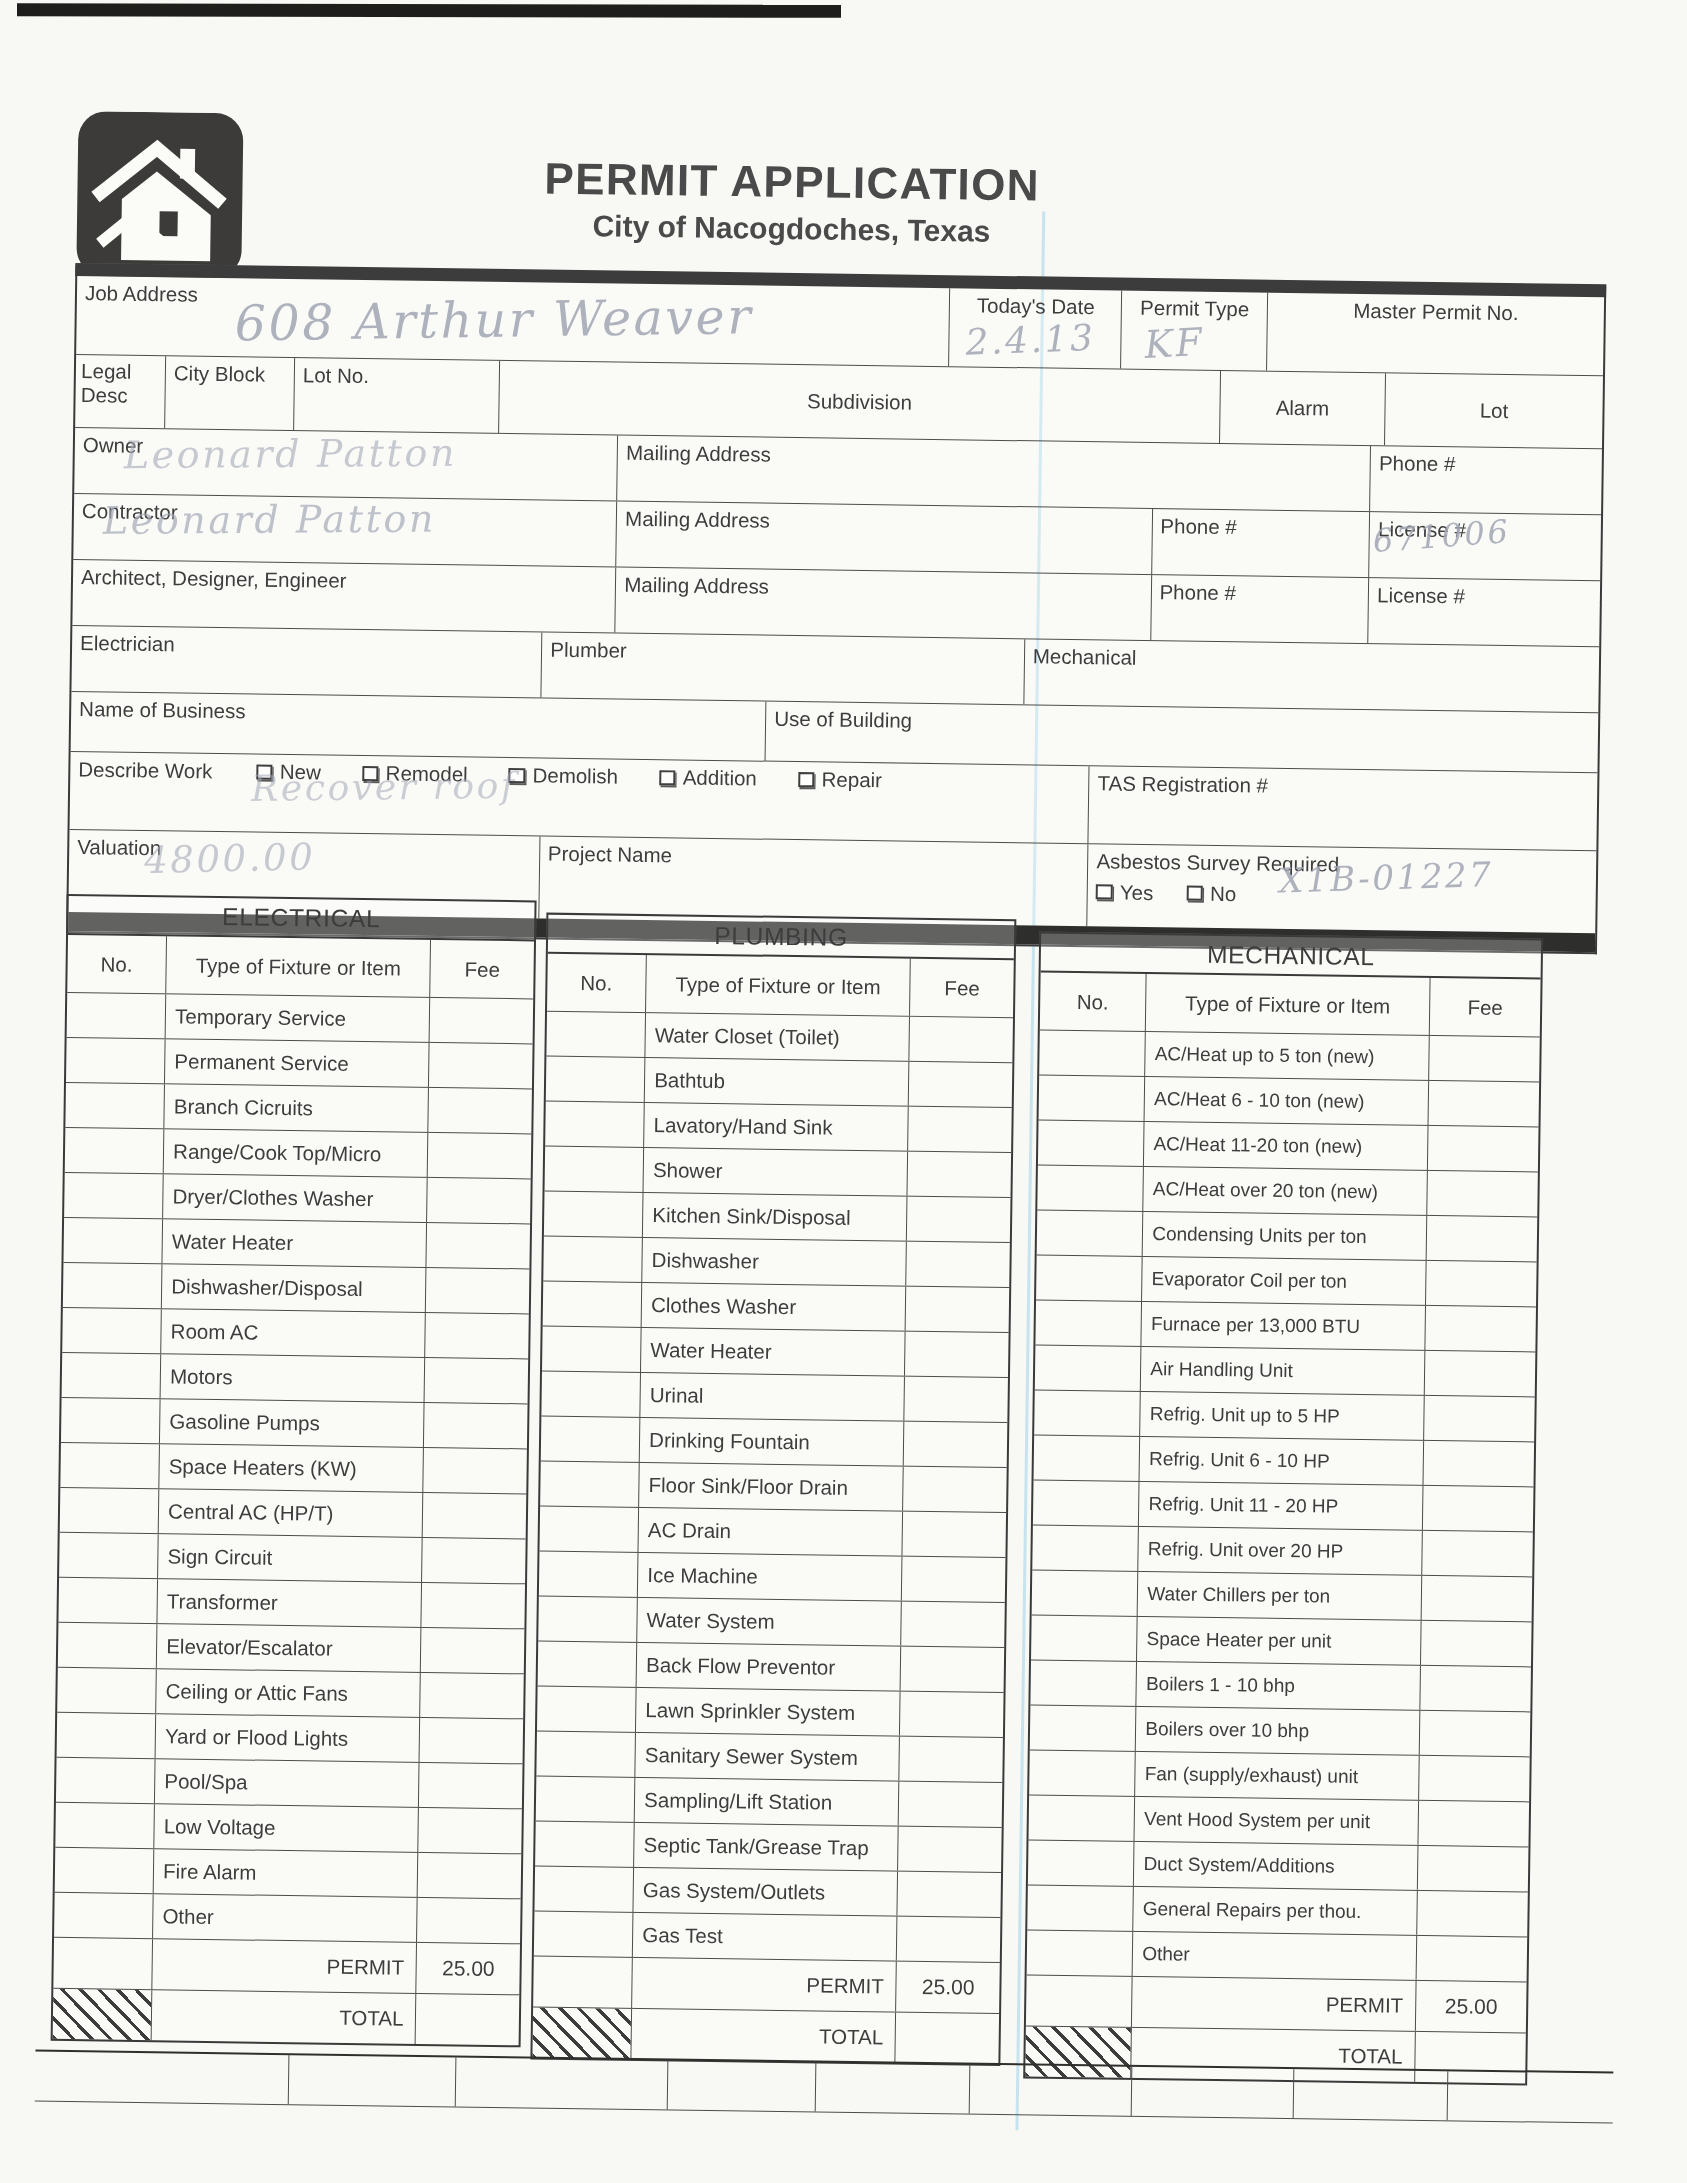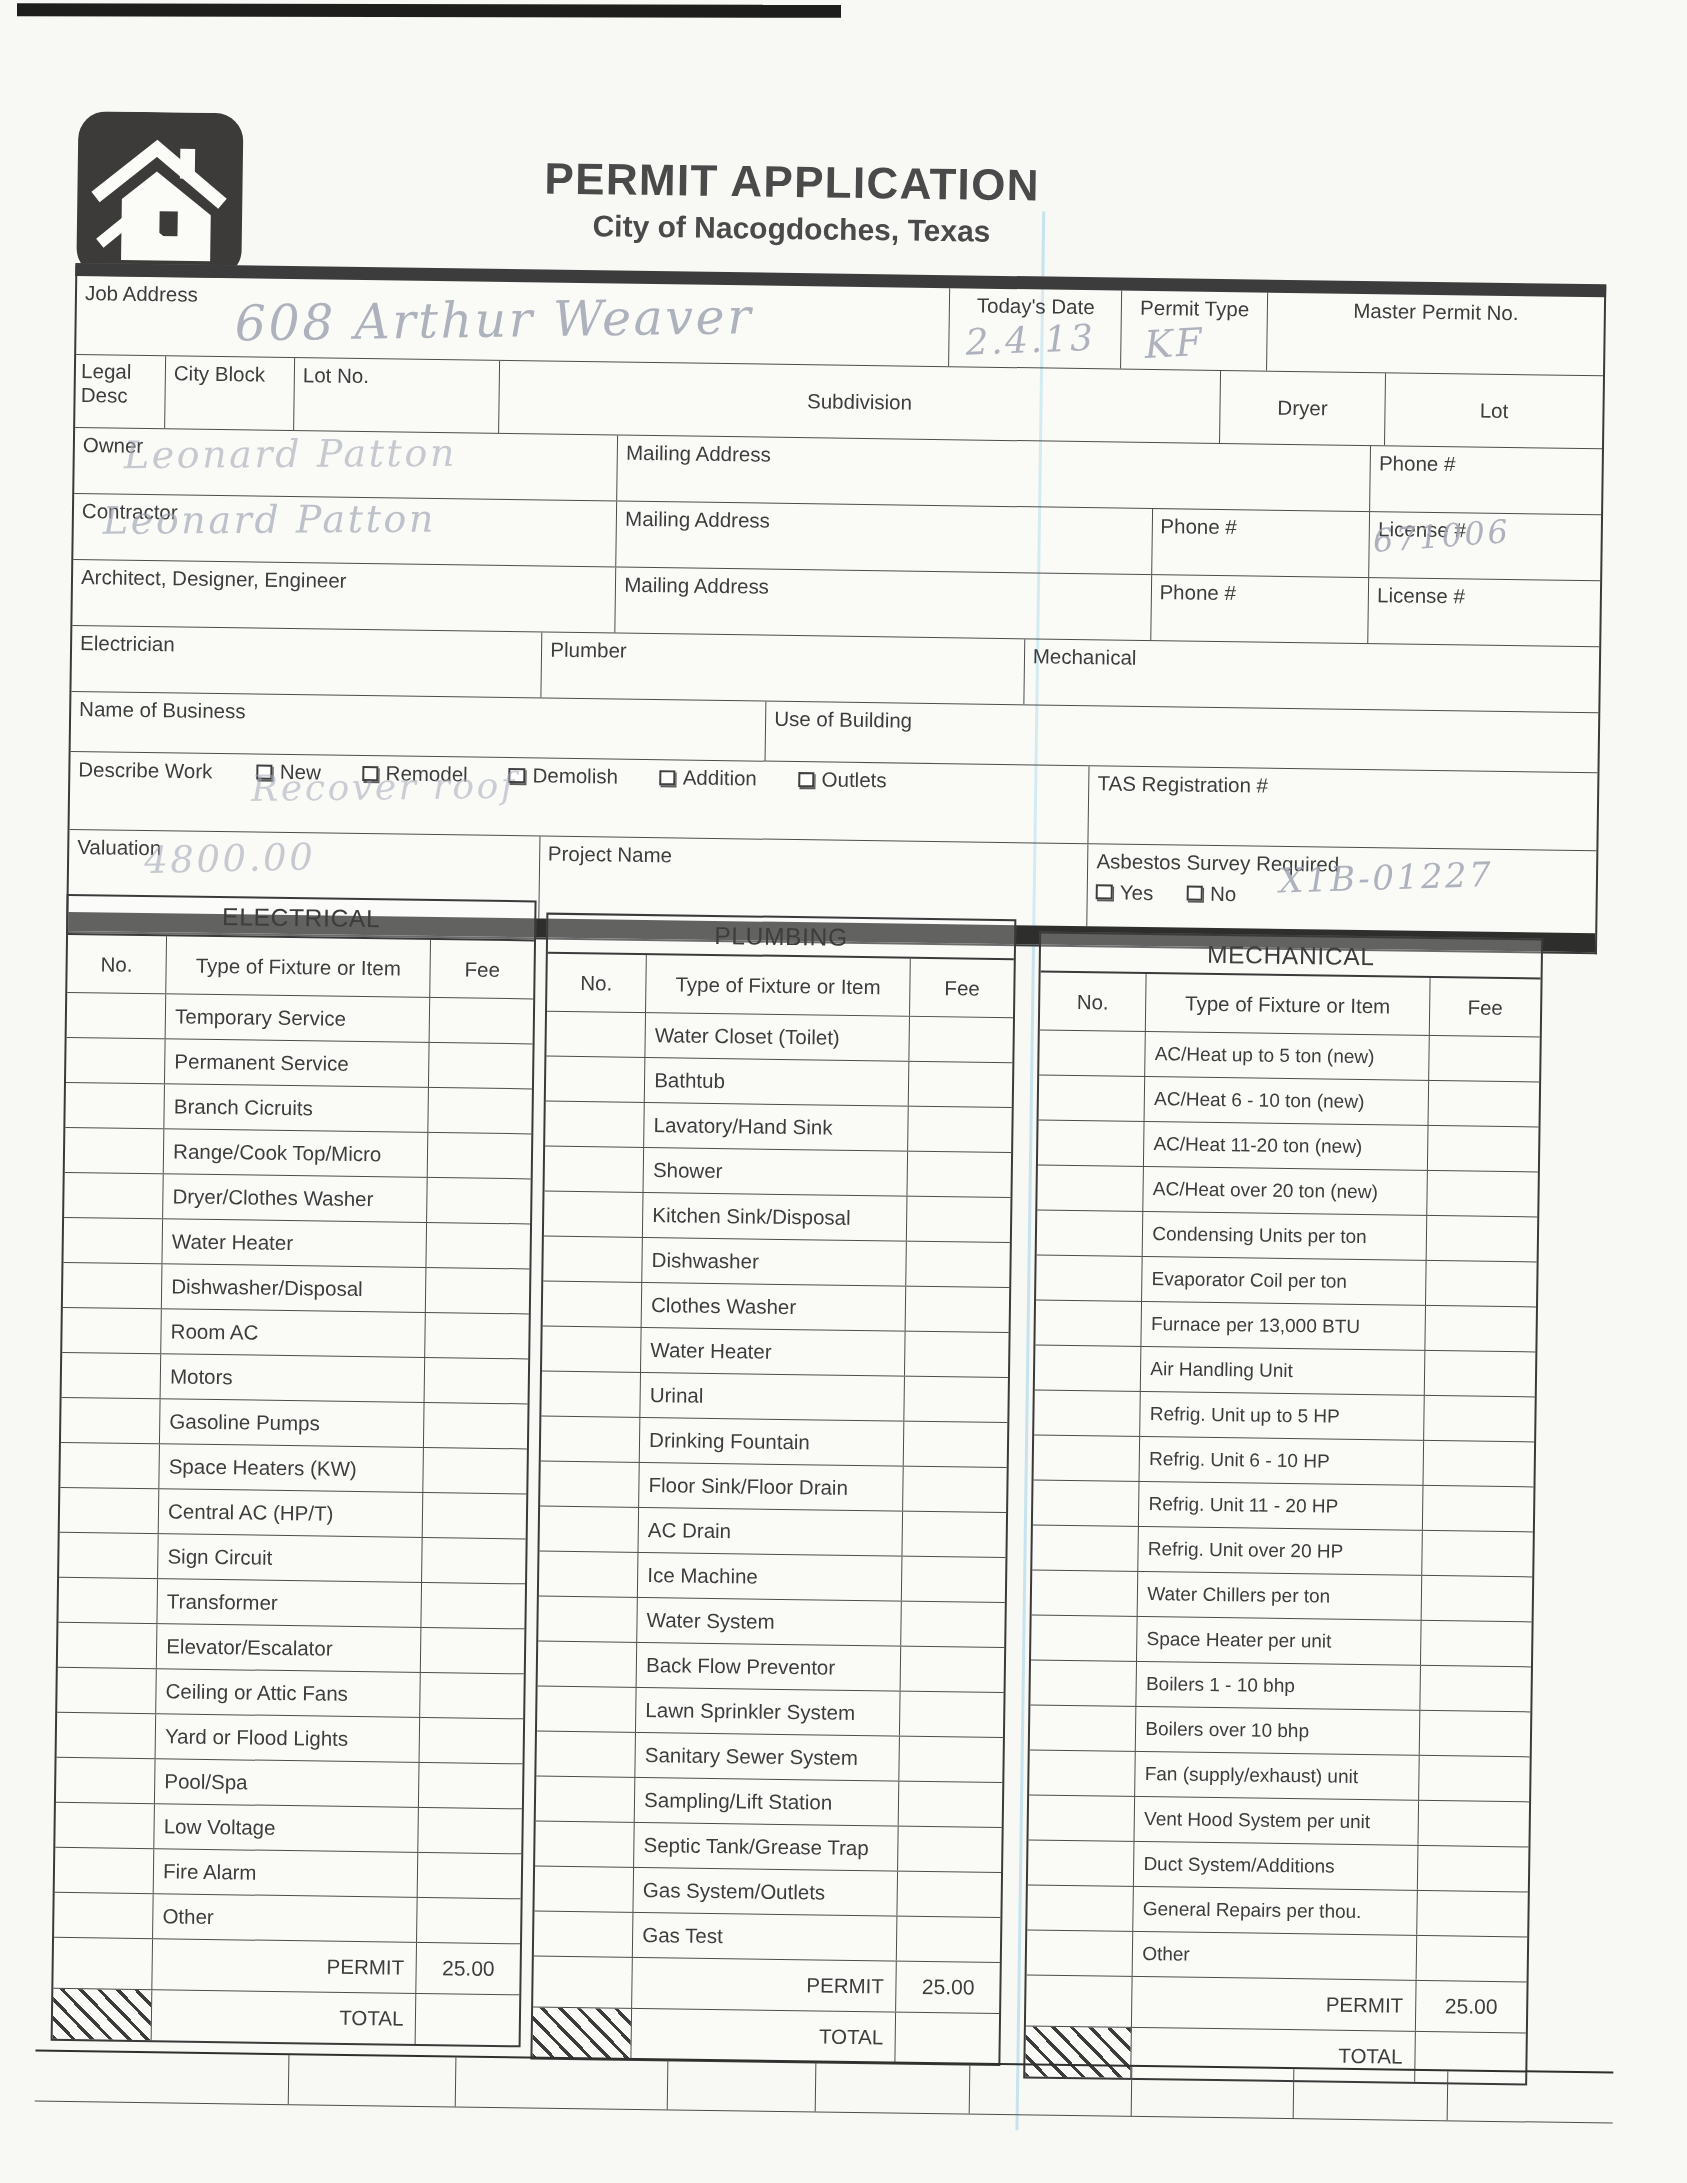--- a/index.html
+++ b/index.html
@@ -116,21 +116,21 @@
         <div class="fcell" style="width:129px;">
           <span class="lab">City Block</span>
         </div>
         <div class="fcell" style="width:205px;">
           <span class="lab">Lot No.</span>
         </div>
         <div class="fcell vcenter" style="width:721px;">
           <span class="lab">Subdivision</span>
         </div>
         <div class="fcell vcenter" style="width:165px;">
-          <span class="lab">Dryer</span>
+          <span class="lab">Alarm</span>
         </div>
         <div class="fcell vcenter" style="width:218px;">
           <span class="lab">Lot</span>
         </div>
       </div>
 
       <div class="frow" style="height:66px;">
         <div class="fcell" style="width:543px;">
           <span class="lab">Owner</span>
         </div>
@@ -208,21 +208,21 @@
               <span class="chk-item">
               <span class="chk"></span>
               <span>Demolish</span>
             </span>
               <span class="chk-item">
               <span class="chk"></span>
               <span>Addition</span>
             </span>
               <span class="chk-item">
               <span class="chk"></span>
-              <span>Outlets</span>
+              <span>Repair</span>
             </span>
             </span>
         </div>
         <div class="fcell" style="width:509px;">
           <span class="lab">TAS Registration #</span>
         </div>
       </div>
 
       <div class="frow" style="height:83px;">
         <div class="fcell" style="width:470px;">

